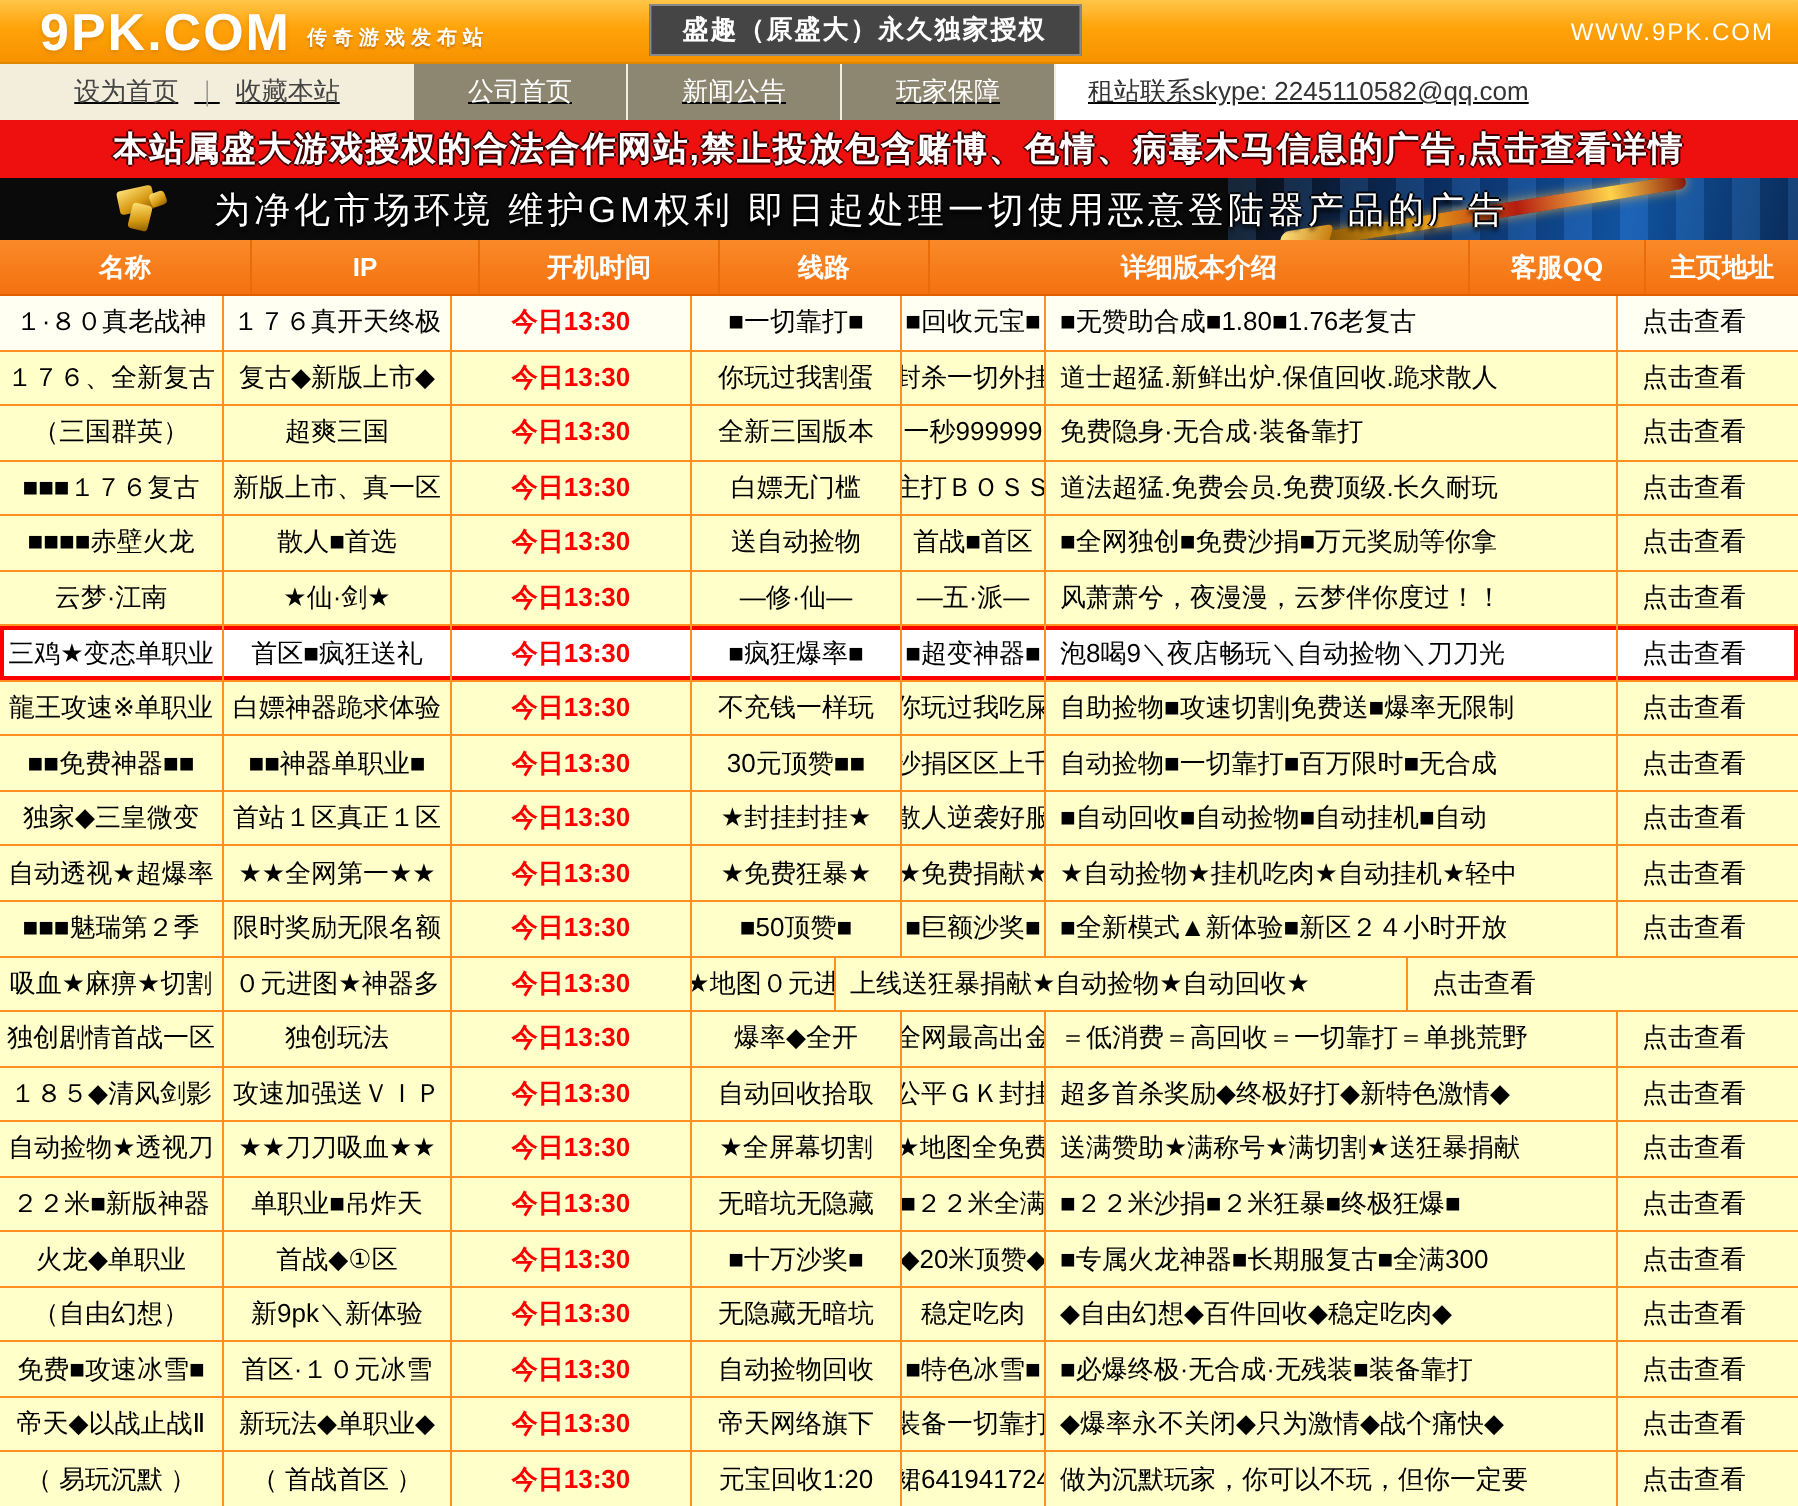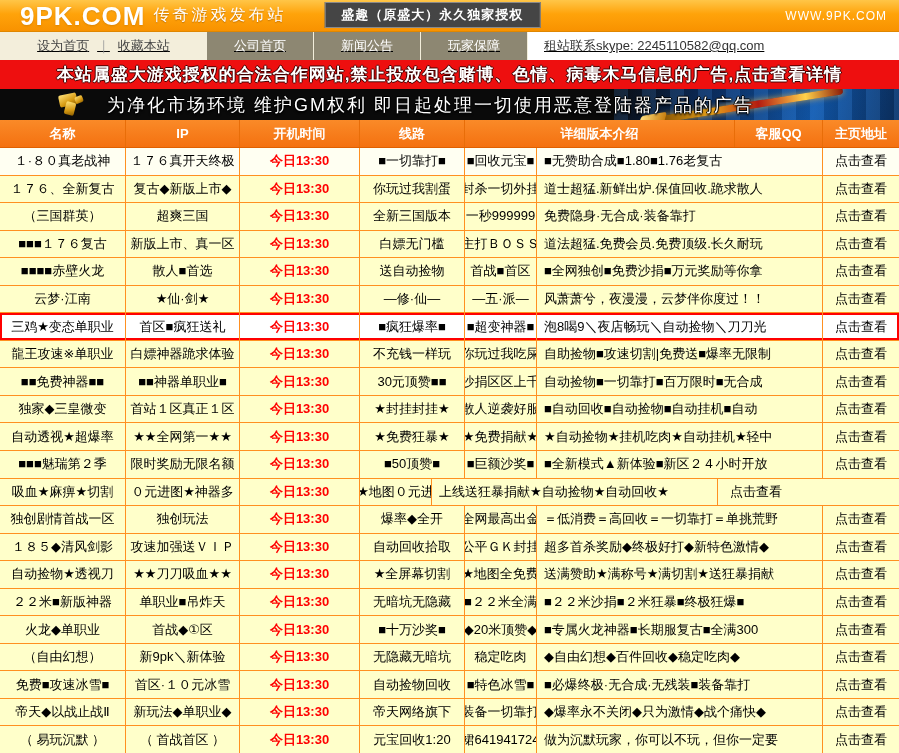--- a/index.html
+++ b/index.html
@@ -3,21 +3,21 @@
 <meta charset="utf-8">
 <style>
   * { margin:0; padding:0; box-sizing:border-box; }
   body { width:899px; font-family:"Liberation Sans","DejaVu Sans",sans-serif; }
   .page { width:899px; height:753px; display:flex; flex-direction:column; background:#fff; overflow:hidden; }
 
   
   .topbar { height:32px; background:linear-gradient(#ffc648 0%, #ffa30a 45%, #f89200 100%); display:flex; align-items:center; position:relative; border-bottom:1px solid #e08700; }
   .logo-wrap { display:flex; align-items:flex-end; padding-left:20px; gap:8px; }
   .logo-main { color:#fff; font-size:26px; font-weight:bold; letter-spacing:1px; line-height:26px; text-shadow:0 1px 2px rgba(200,120,0,.6); }
-  .logo-sub { color:#fff; font-size:16px; font-weight:normal; letter-spacing:3px; padding-bottom:3px; text-shadow:0 1px 1px rgba(160,90,0,.6); }
+  .logo-sub { color:#fff; font-size:10px; font-weight:bold; letter-spacing:3px; padding-bottom:3px; text-shadow:0 1px 1px rgba(160,90,0,.6); }
   .auth-badge { position:absolute; left:50%; top:2px; transform:translateX(-58%); background:#454545; border:1px solid #8a8a8a; color:#fff; font-size:13px; font-weight:bold; padding:3px 16px; letter-spacing:1px; }
   .site-url { position:absolute; right:12px; top:9px; color:#fff; font-size:12px; letter-spacing:1px; }
 
   
   .navbar { height:28px; display:flex; align-items:stretch; background:#fff; font-size:13px;text-decoration:underline; }
   .nav-left { width:207px; background:#f3eedb; display:flex; align-items:center; justify-content:center; gap:8px; color:#444; }
   .nav-left span { cursor:pointer; }
   .nav-sep { color:#999; }
   .nav-btn { width:107px; background:#8d8772; color:#fff; display:flex; align-items:center; justify-content:center; border-right:1px solid #f3eedb; cursor:pointer; }
   .nav-right { flex:1; background:#fff; display:flex; align-items:center; padding-left:16px; color:#333; }
@@ -46,21 +46,21 @@
 
   
   .table-header { height:28px; display:flex; background:linear-gradient(#fa8a28,#f47110); color:#fff; font-size:13px; font-weight:bold; border-bottom:1px solid #e06000; }
   .th { display:flex; align-items:center; justify-content:center; border-right:1px solid #e86d08; }
   .hc0{width:126px}.hc1{width:114px}.hc2{width:120px}.hc3{width:105px}.hc4{width:270px}.hc5{width:88px}.hc6{width:76px;border-right:none}
 
   .table-body { height:605px; display:flex; flex-direction:column; }
   .trow { flex:1; display:flex; background:#ffffca; border-bottom:1px solid #ff9021; font-size:13px; color:#000; }
   .trow:last-child { border-bottom:none; }
   .td { display:flex; align-items:center; justify-content:center; border-right:1px solid #ff9021; overflow:hidden; white-space:nowrap; }
-  .c0{width:126px}.c1{width:114px}.c2{width:120px}.c3{width:105px}.c4{width:72px}.c5{width:286px;justify-content:flex-start;padding-left:7px}.c6{width:76px;border-right:none}
+  .c0{width:112px}.c1{width:114px}.c2{width:120px}.c3{width:105px}.c4{width:72px}.c5{width:286px;justify-content:flex-start;padding-left:7px}.c6{width:76px;border-right:none}
   .td.time { color:#ff0000; font-weight:bold; }
   .td.name, .td.link { cursor:pointer; }
   .trow.lighter { background:#fffff2; }
   .trow.featured { background:#ffffff; box-shadow:inset 0 0 0 2px #ff0000; }
 </style>
 </head>
 <body>
 
 <div class="page">
 

